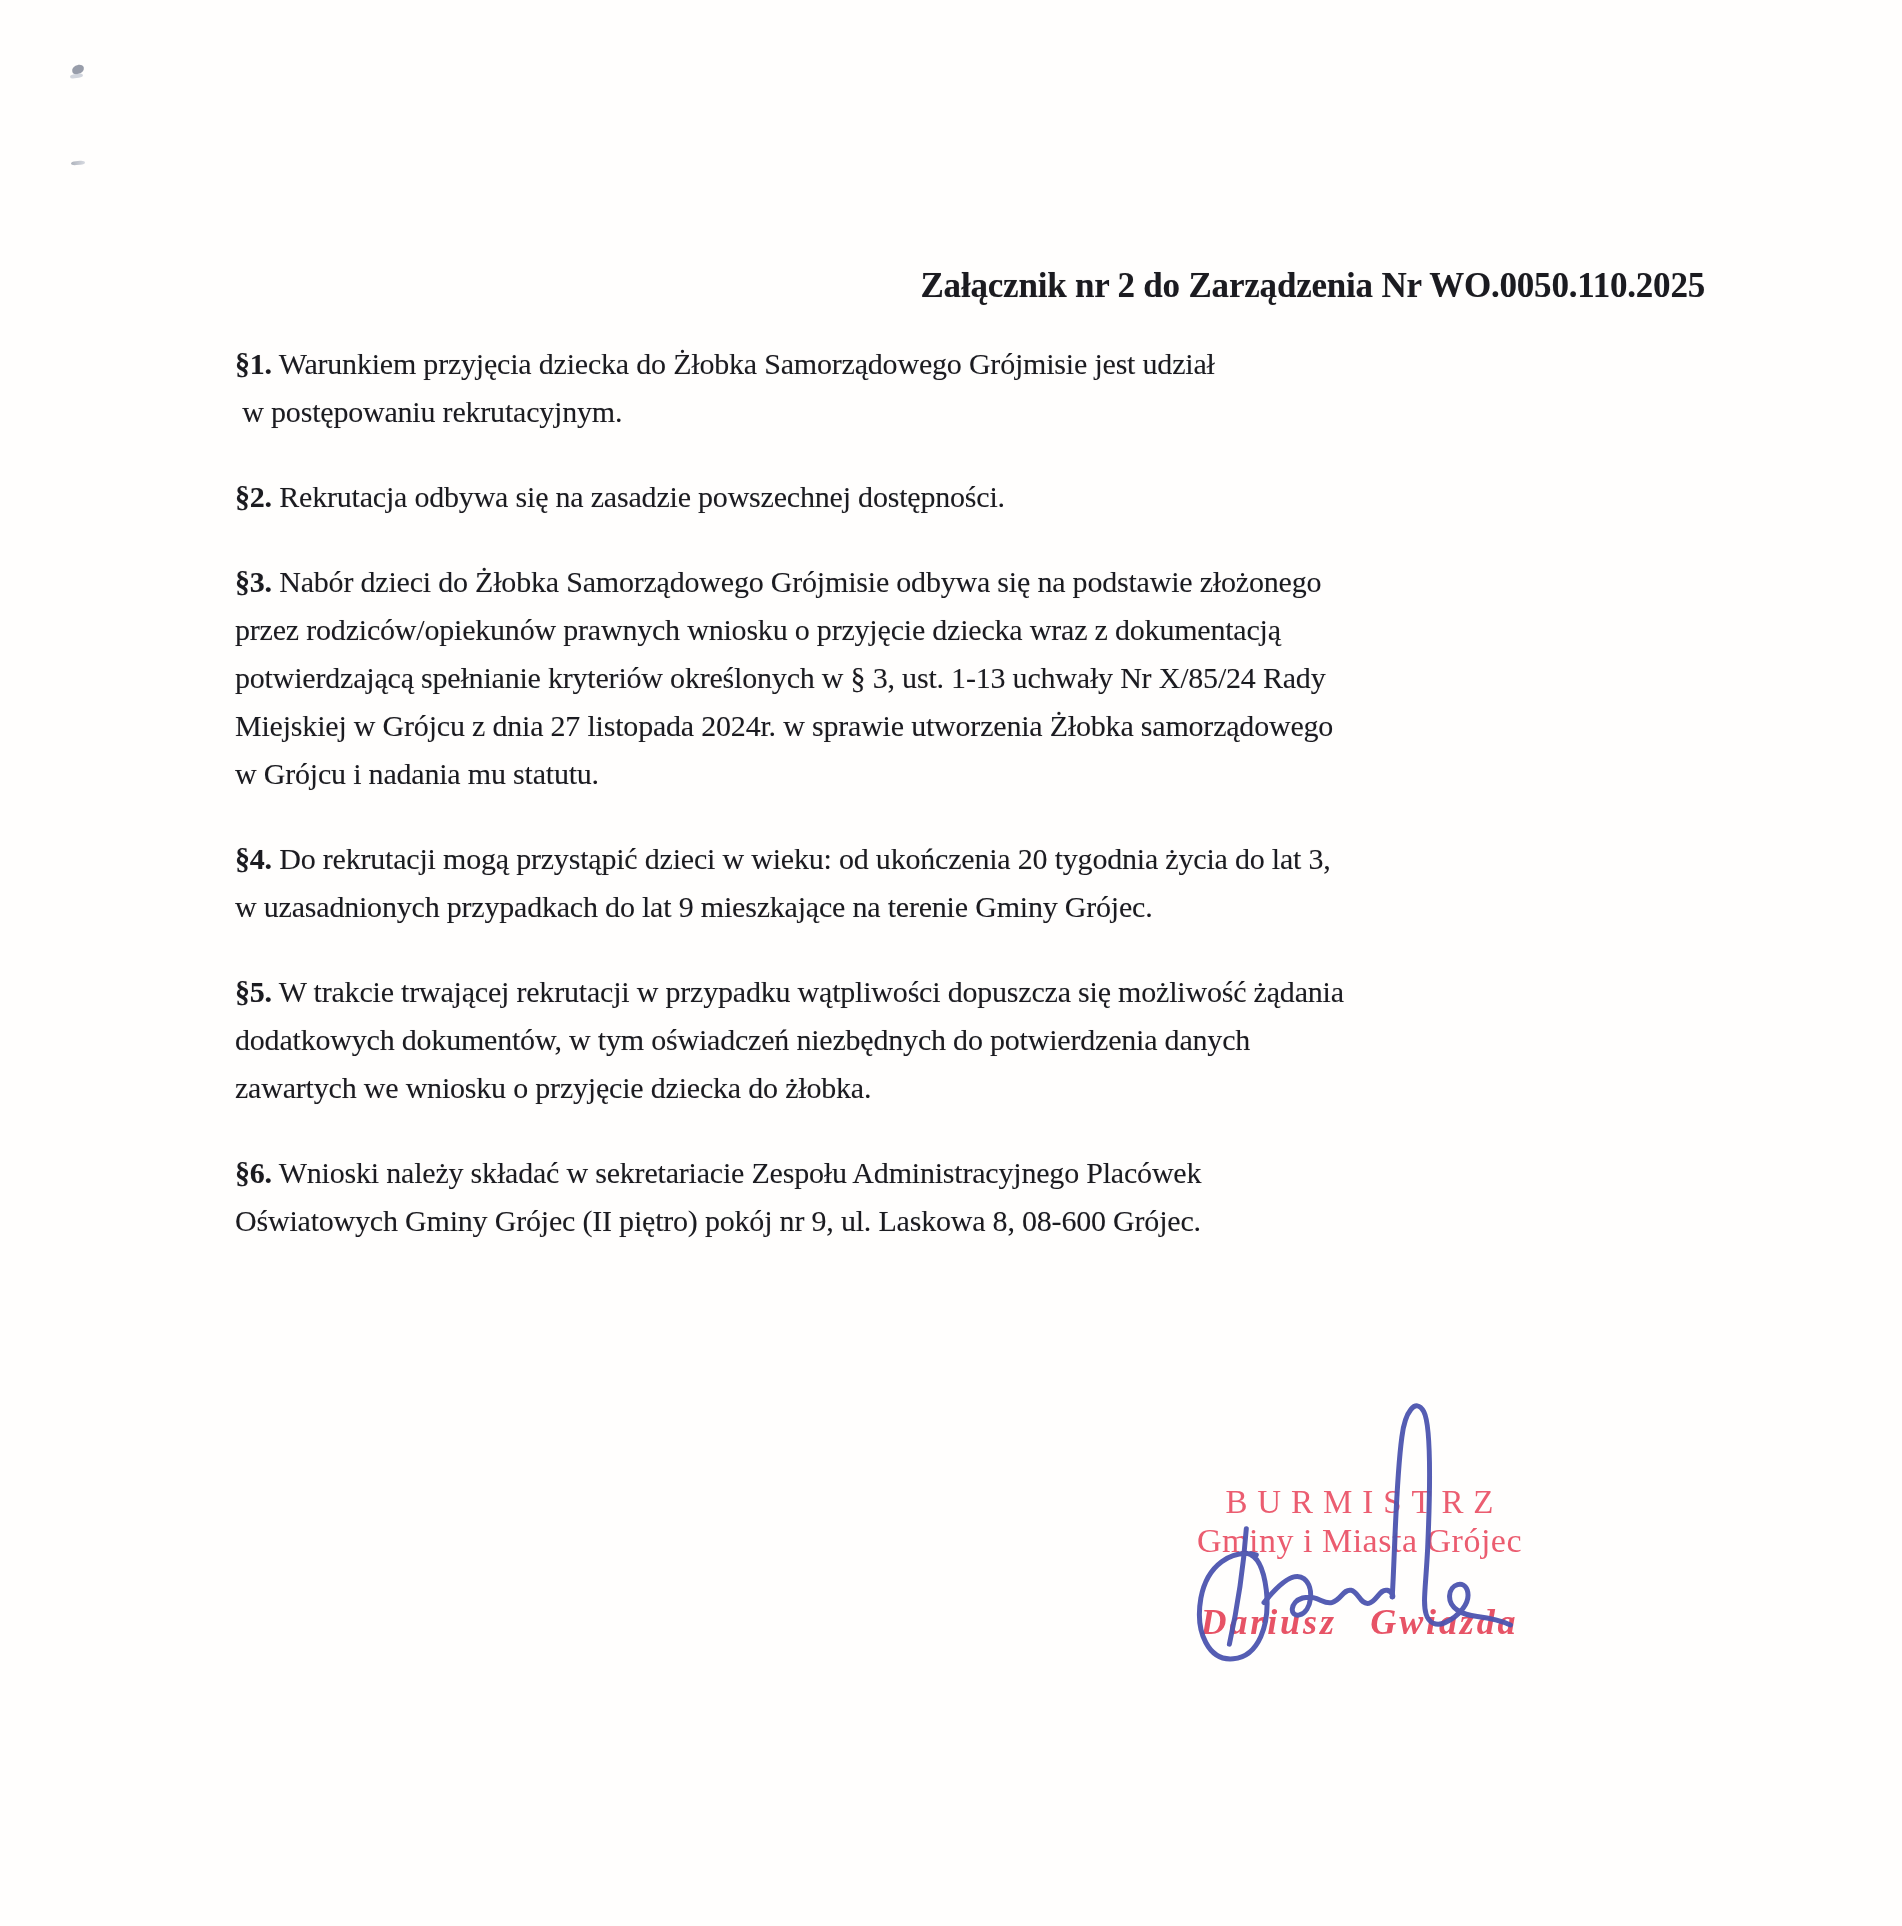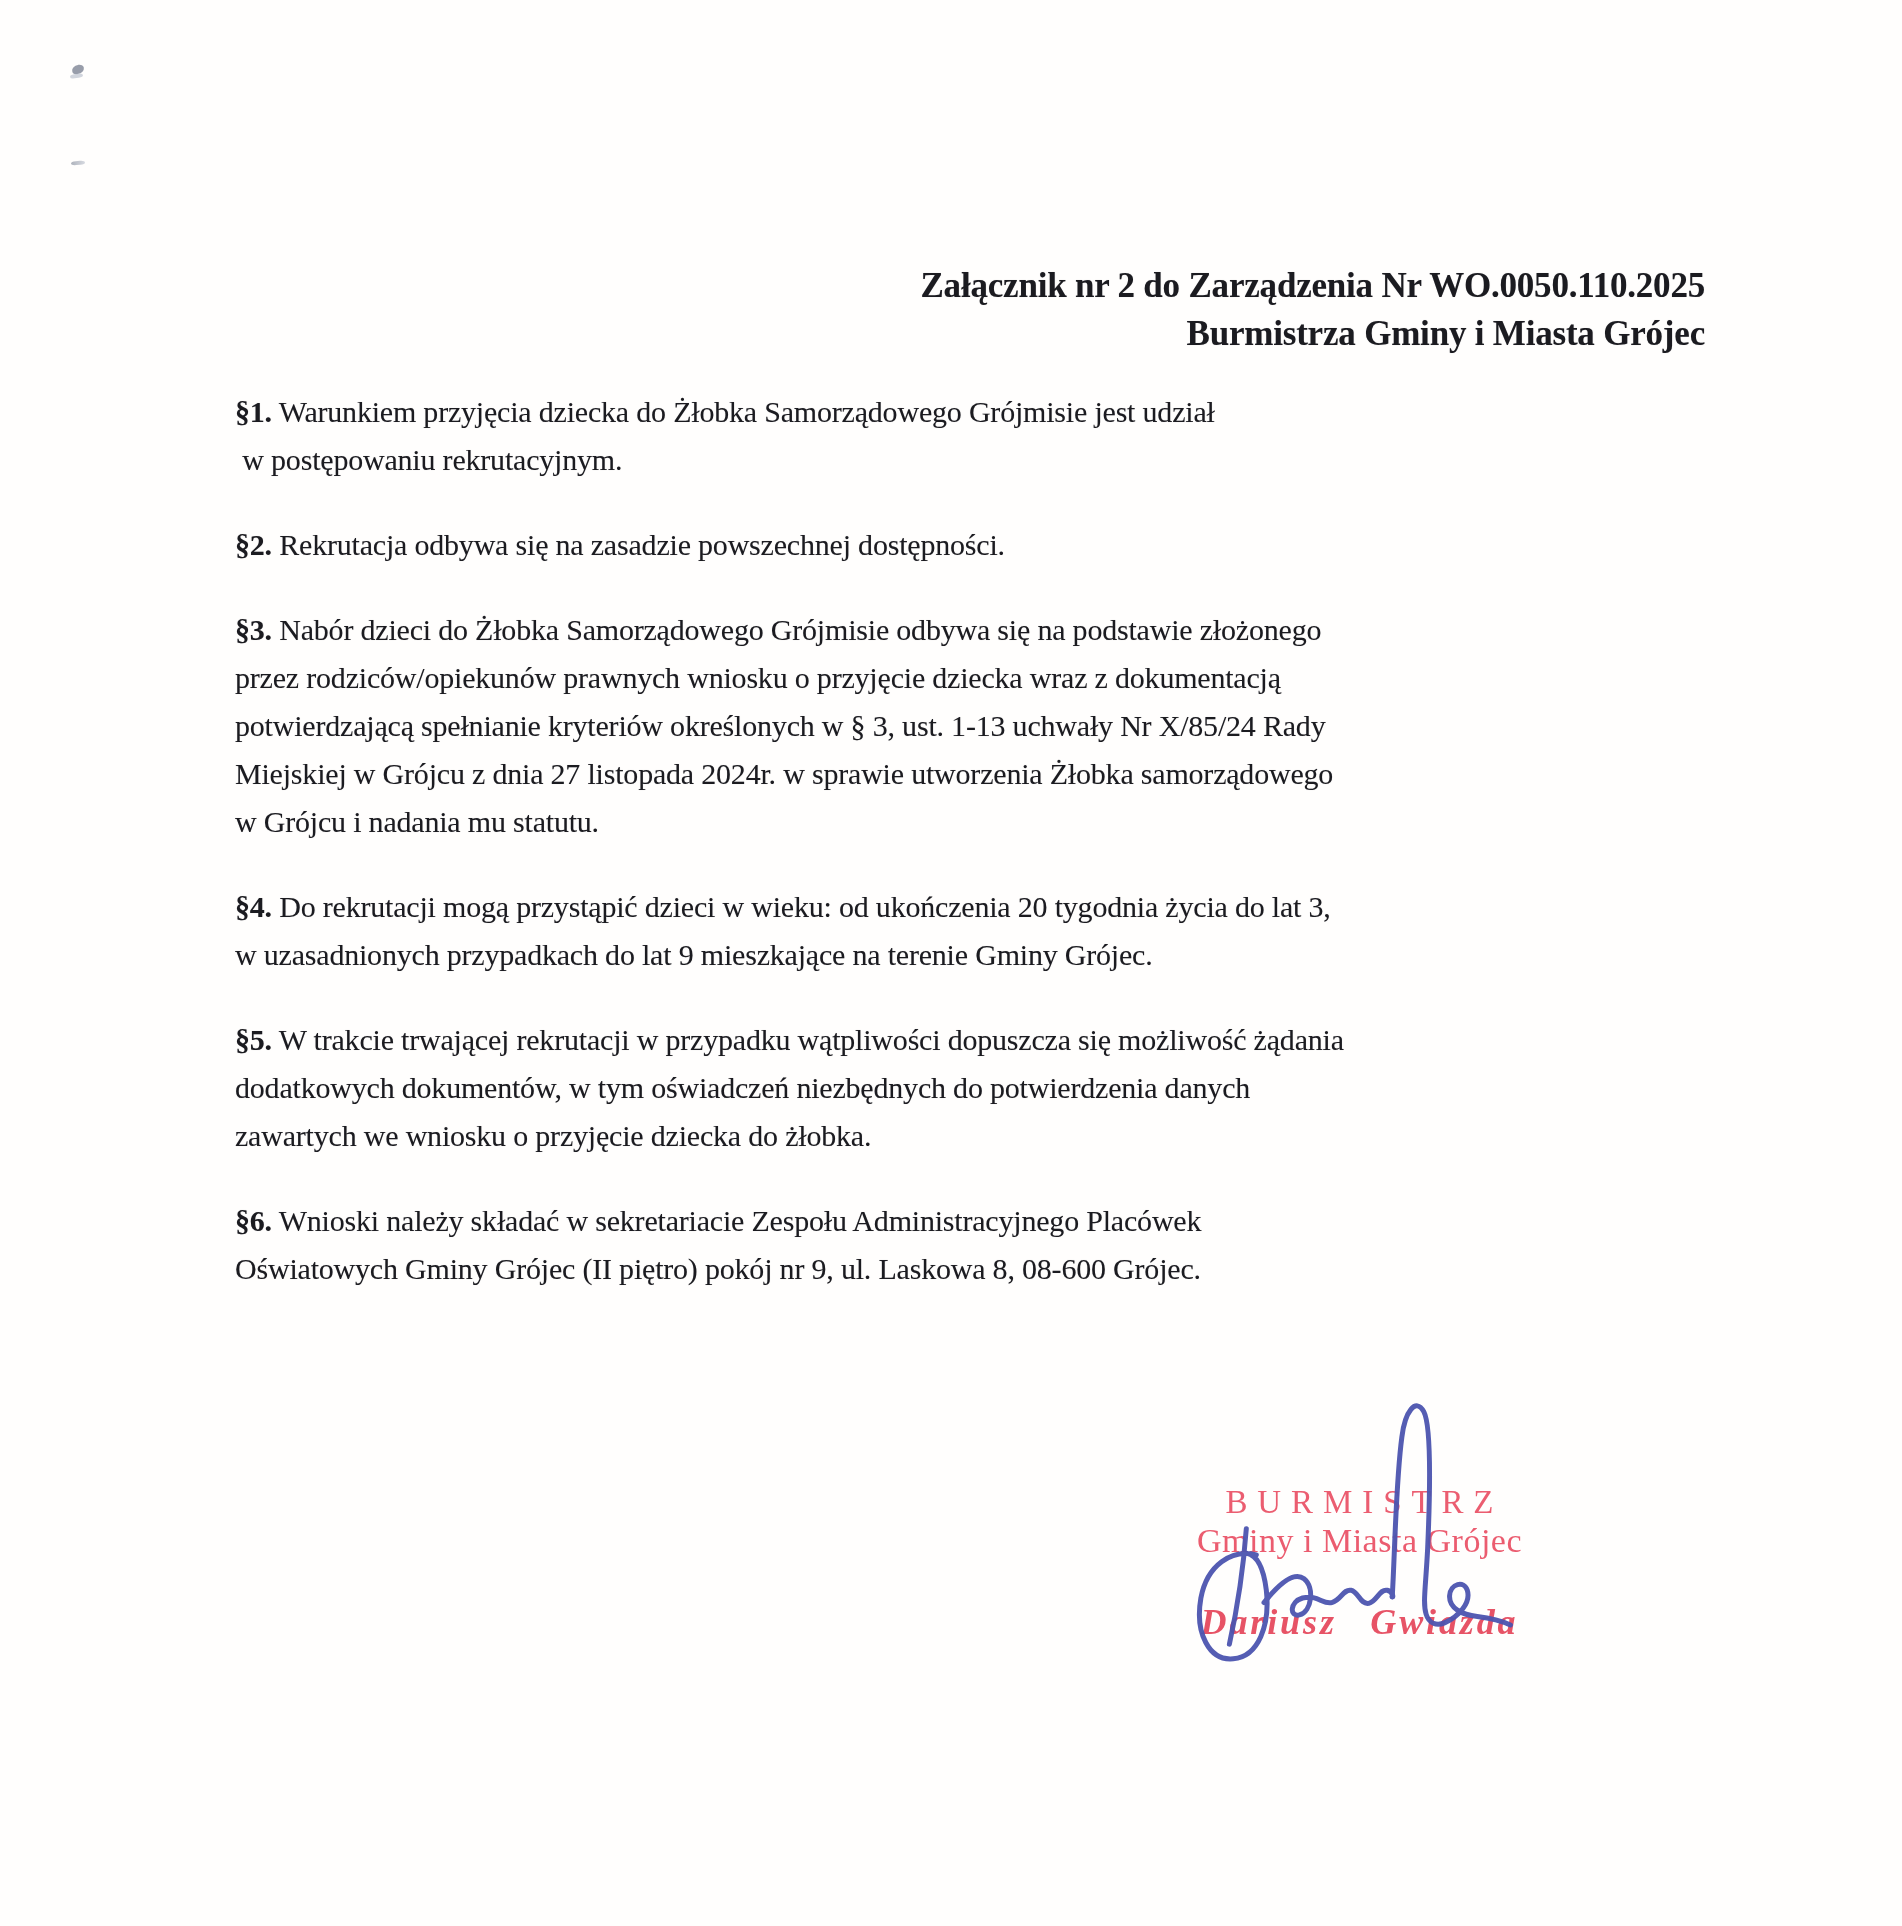--- a/index.html
+++ b/index.html
@@ -117,21 +117,20 @@
 <div class="page" style="--paper-color: #fffefd; --text-color: #1b1b20; --stamp-color: #ea5065; --stamp-name-color: #e64a5e; --signature-color: #4c55b0;">
 
   <div class="artifact-blob"></div>
   <div class="artifact-crescent"></div>
   <div class="artifact-dash"></div>
 
   <div class="content">
 
     <div class="doc-header">
       <div>Załącznik nr 2 do Zarządzenia Nr WO.0050.110.2025</div>
-      <div>Burmistrza Gminy i Miasta Grójec</div>
     </div>
 
     <div class="doc-body">
     <p class="para"><b class="para-label">§1.</b><span class="para-text"> Warunkiem przyjęcia dziecka do Żłobka Samorządowego Grójmisie jest udział
  w postępowaniu rekrutacyjnym.</span></p>
 
     <p class="para"><b class="para-label">§2.</b><span class="para-text"> Rekrutacja odbywa się na zasadzie powszechnej dostępności.</span></p>
 
     <p class="para"><b class="para-label">§3.</b><span class="para-text"> Nabór dzieci do Żłobka Samorządowego Grójmisie odbywa się na podstawie złożonego
 przez rodziców/opiekunów prawnych wniosku o przyjęcie dziecka wraz z dokumentacją

